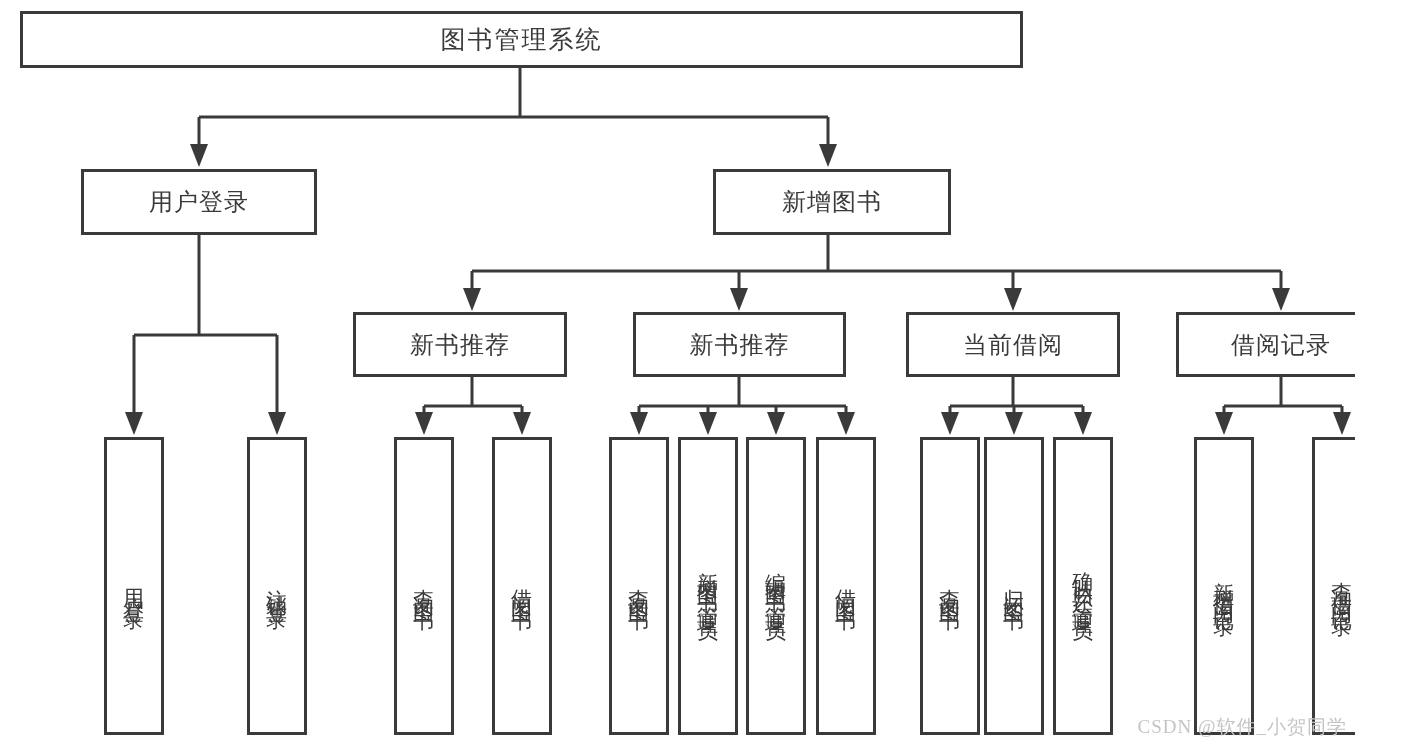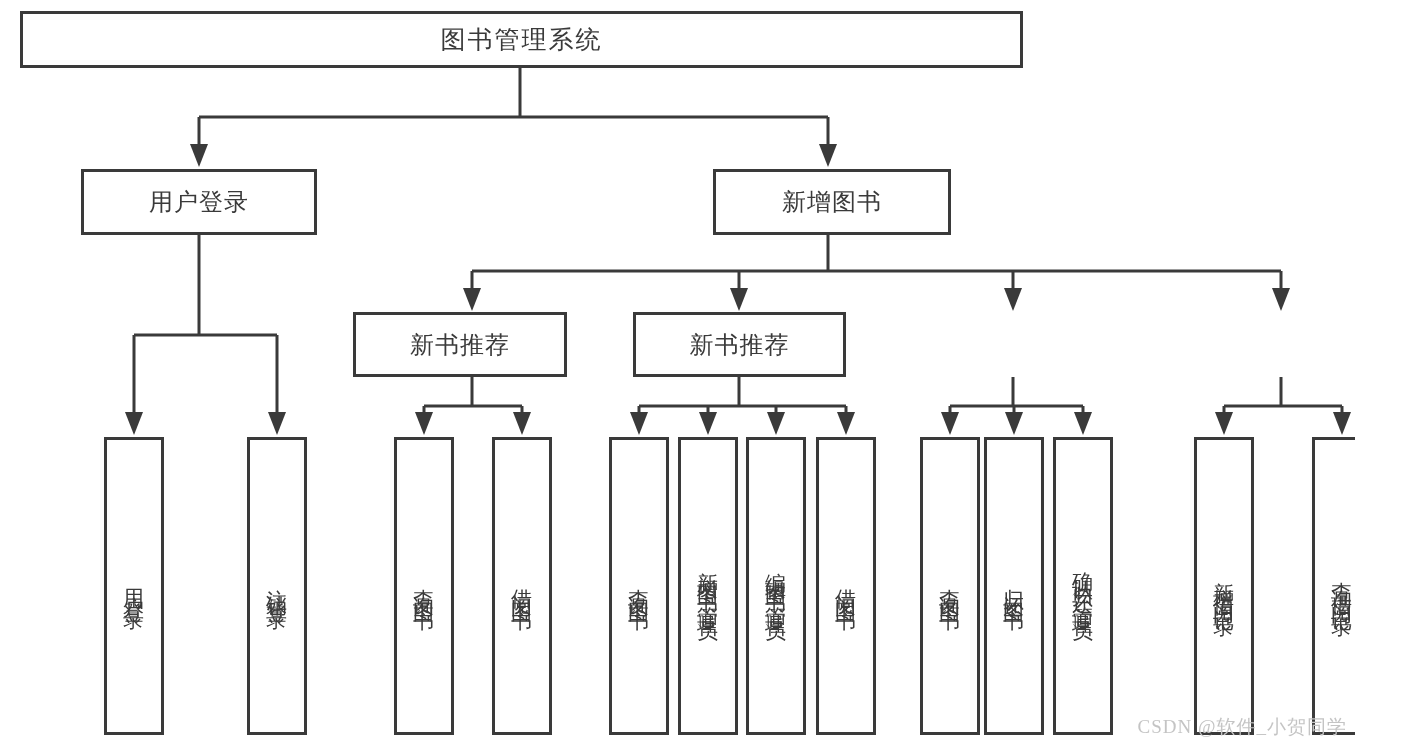--- a/index.html
+++ b/index.html
@@ -92,20 +92,22 @@
     <polygon class="head" points="1333,412 1351,412 1342,435"></polygon>
   </svg>
 
   <div class="node root" style="left:20px;top:11px;width:1003px;height:57px;">图书管理系统</div>
 
   <div class="node h-label" style="left:81px;top:169px;width:236px;height:66px;">用户登录</div>
   <div class="node h-label" style="left:713px;top:169px;width:238px;height:66px;">新增图书</div>
 
   <div class="node h-label" style="left:353px;top:312px;width:214px;height:65px;">新书推荐</div>
   <div class="node h-label" style="left:633px;top:312px;width:213px;height:65px;">新书推荐</div>
+  <div class="node h-label" style="left:906px;top:312px;width:214px;height:65px;">当前借阅</div>
+  <div class="node h-label" style="left:1176px;top:312px;width:210px;height:65px;">借阅记录</div>
 
   <div class="node leaf" style="left:104px;top:437px;width:60px;height:298px;">用户登录</div>
   <div class="node leaf" style="left:247px;top:437px;width:60px;height:298px;">注销登录</div>
 
   <div class="node leaf" style="left:394px;top:437px;width:60px;height:298px;">查询图书</div>
   <div class="node leaf" style="left:492px;top:437px;width:60px;height:298px;">借阅图书</div>
 
   <div class="node leaf" style="left:609px;top:437px;width:60px;height:298px;">查询图书</div>
   <div class="node leaf" style="left:678px;top:437px;width:60px;height:298px;">新增图书（管理员）</div>
   <div class="node leaf" style="left:746px;top:437px;width:60px;height:298px;">编辑图书（管理员）</div>

